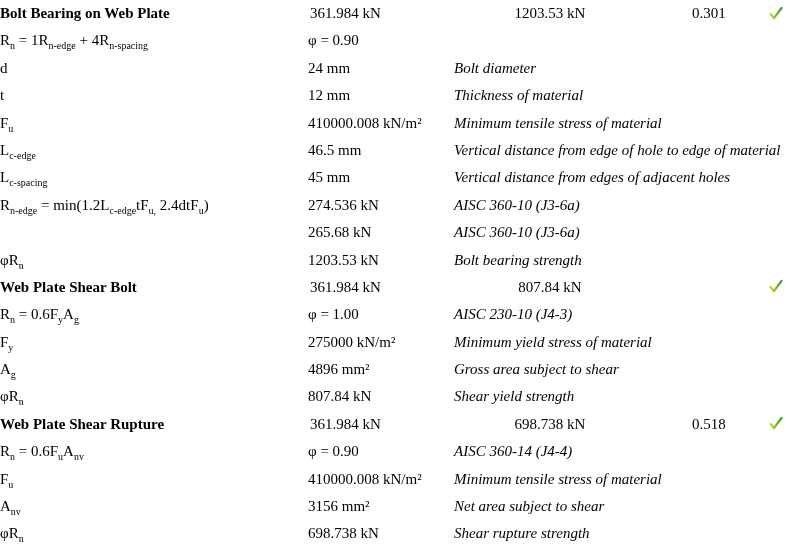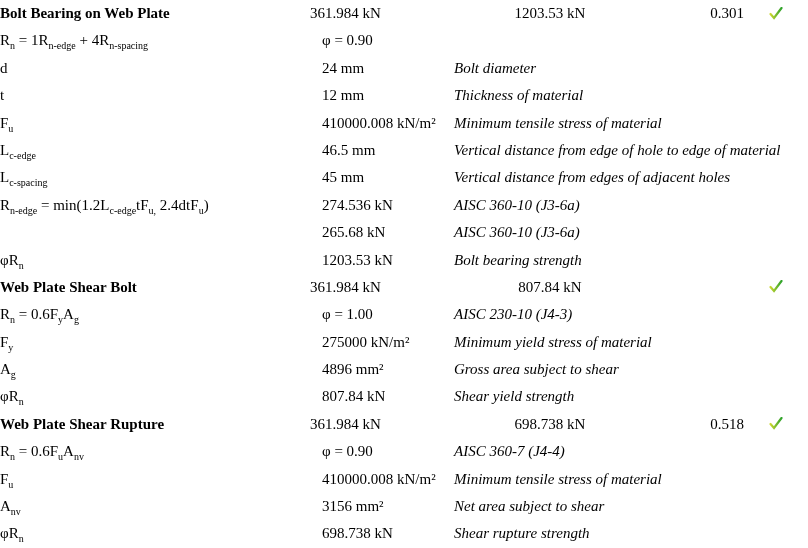--- a/index.html
+++ b/index.html
@@ -26,25 +26,25 @@
     width: 808px;
   }
   .cell {
     position: absolute;
     top: 0;
     line-height: 27.4px;
     white-space: nowrap;
   }
   .label    { left: 0; }
   .bold     { font-weight: bold; }
-  .value    { left: 322px; }
+  .value    { left: 308px; }
   .desc     { left: 454px; font-style: italic; }
   .demand   { left: 310px; width: 120px; }
   .capacity { left: 450px; width: 200px; text-align: center; }
-  .ratio    { left: 674px; width: 70px;  text-align: right; }
+  .ratio    { left: 692px; width: 70px;  text-align: left; }
   .check    { left: 763px; width: 26px;  text-align: center; }
   .check svg { vertical-align: middle; margin-top: -3px; }
   sub {
     font-size: 10px;
     line-height: 0;
     vertical-align: -4px;
   }
 </style>
 </head>
 <body>
@@ -153,21 +153,21 @@
               <stop offset="0" stop-color="#C9D62E"></stop>
               <stop offset="1" stop-color="#2FA32C"></stop>
             </linearGradient>
           </defs>
           <path d="M1.5 7 L5 11 L12.5 1" stroke="url(#cg15)" stroke-width="2.2" fill="none" stroke-linecap="round"></path>
         </svg></span>
     </div>
     <div class="row">
       <span class="cell label">R<sub>n</sub> = 0.6F<sub>u</sub>A<sub>nv</sub></span>
       <span class="cell value">φ = 0.90</span>
-      <span class="cell desc">AISC 360-7 (J4-4)</span>
+      <span class="cell desc">AISC 360-14 (J4-4)</span>
     </div>
     <div class="row">
       <span class="cell label">F<sub>u</sub></span>
       <span class="cell value">410000.008 kN/m²</span>
       <span class="cell desc">Minimum tensile stress of material</span>
     </div>
     <div class="row">
       <span class="cell label">A<sub>nv</sub></span>
       <span class="cell value">3156 mm²</span>
       <span class="cell desc">Net area subject to shear</span>

